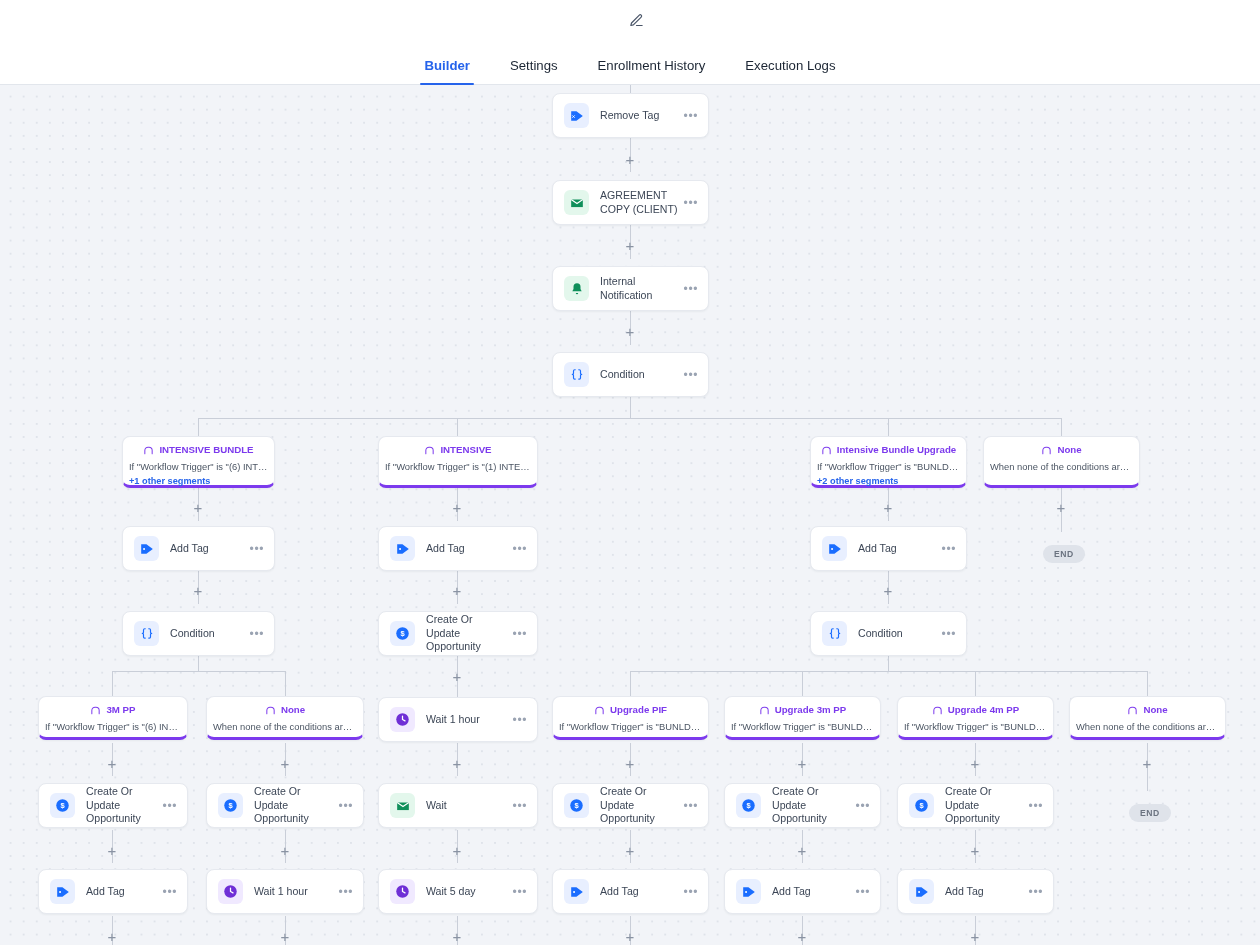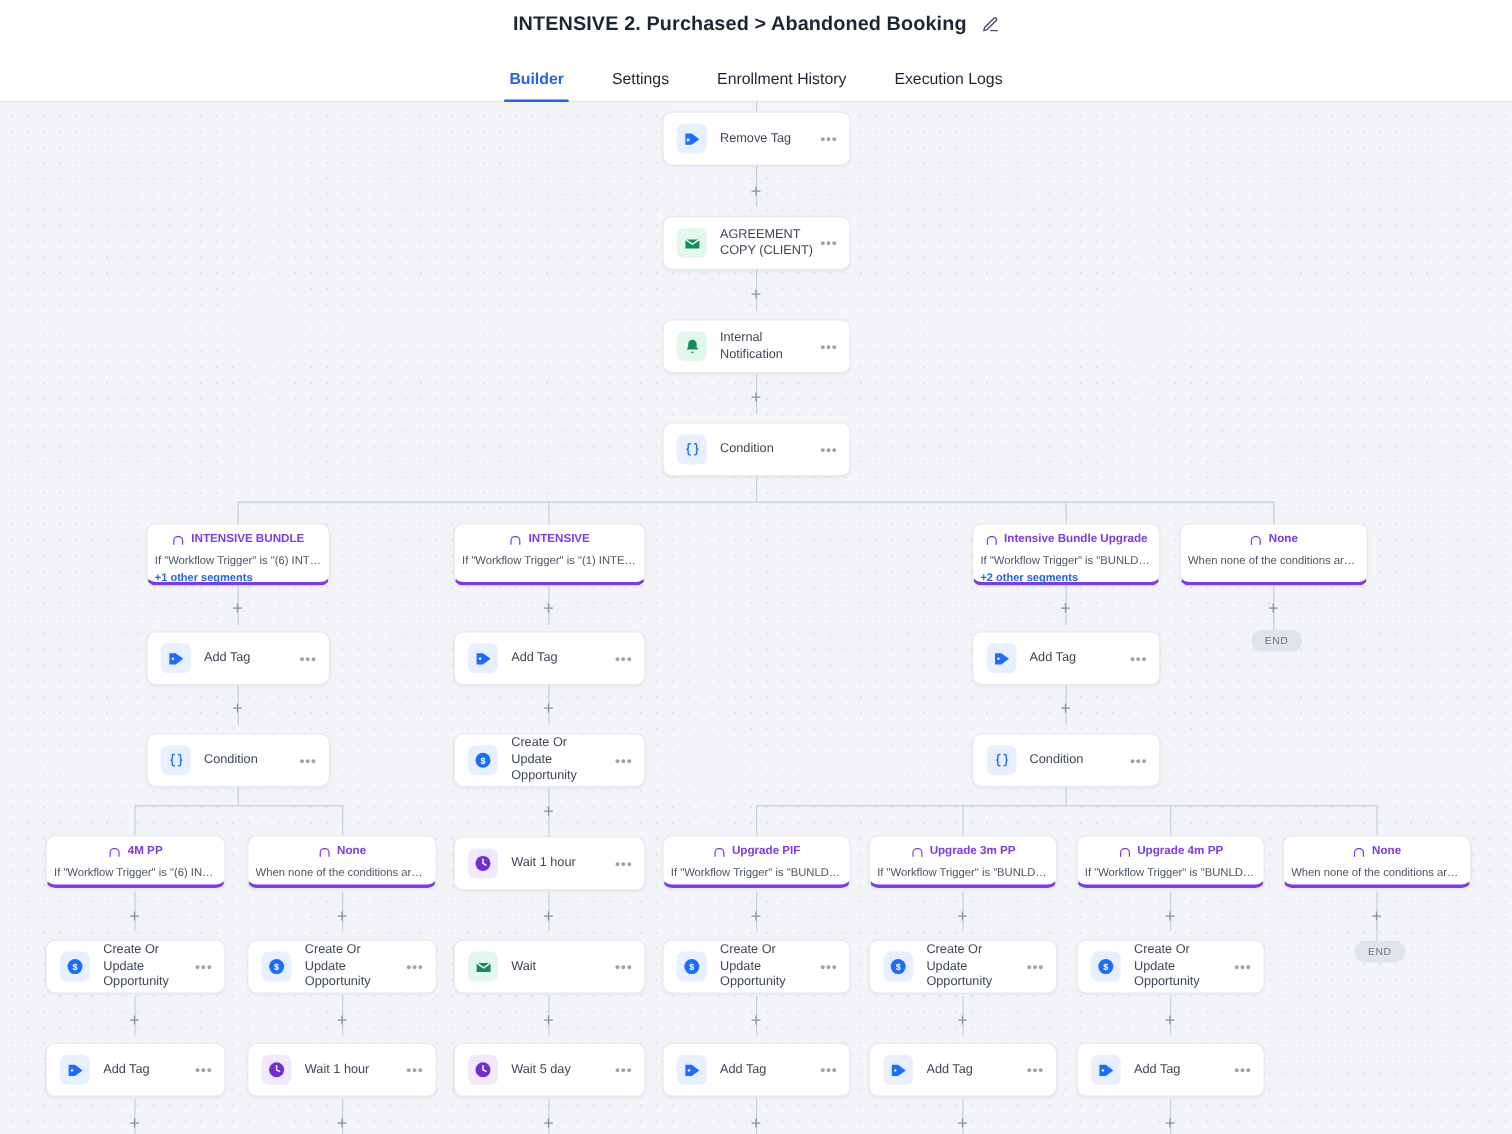--- a/index.html
+++ b/index.html
@@ -134,34 +134,34 @@
   }
   .branch .bmore {
     font-size: 9.2px; color: #2563eb; margin-top: 4px; font-weight: 600;
     line-height: 1.2;
   }
 
   .endpill {
     position: absolute;
     background: #dfe3ea;
     color: #6b7380;
-    font-size: 8.6px; font-weight: 400;
+    font-size: 8.6px; font-weight: 700;
     letter-spacing: .5px;
     padding: 4px 11px;
     border-radius: 11px;
     z-index: 5;
+    margin-top: 20px;
   }
 
   svg { display: block; }
 </style>
 </head>
 <body>
 
 <div class="topbar">
-  <span class="wf-title">INTENSIVE 2. Purchased &gt; Abandoned Booking</span>
   <span class="edit-icon">
     <svg width="15" height="15" viewBox="0 0 24 24" fill="none" stroke="currentColor" stroke-width="1.9" stroke-linecap="round" stroke-linejoin="round">
       <path d="M12 20h9"></path>
         <path d="M16.5 3.5a2.12 2.12 0 0 1 3 3L7 19l-4 1 1-4Z"></path>
     </svg>
   </span>
 </div>
 
 <div class="tabbar">
   <div class="tab active">Builder</div>
@@ -396,21 +396,21 @@
     <span class="dots">•••</span>
   </div>
 
   <div class="plus" style="left:450px; top:584px;">+</div>
 
   <div class="branch" style="left:38px; top:611px; width:150px; height:44px;">
     <div class="bhead">
       <svg width="11" height="11" viewBox="0 0 24 24" fill="none" stroke="currentColor" stroke-width="2.2" stroke-linecap="round">
           <path d="M4 21V14a7 7 0 0 1 7-7h2a7 7 0 0 1 7 7v7"></path>
         </svg>
-      <span>4M PP</span>
+      <span>3M PP</span>
     </div>
     <div class="bsub">If "Workflow Trigger" is "(6) INTENSI...</div>
   </div>
   <div class="branch" style="left:206px; top:611px; width:158px; height:44px;">
     <div class="bhead">
       <svg width="11" height="11" viewBox="0 0 24 24" fill="none" stroke="currentColor" stroke-width="2.2" stroke-linecap="round">
           <path d="M4 21V14a7 7 0 0 1 7-7h2a7 7 0 0 1 7 7v7"></path>
         </svg>
       <span>None</span>
     </div>

